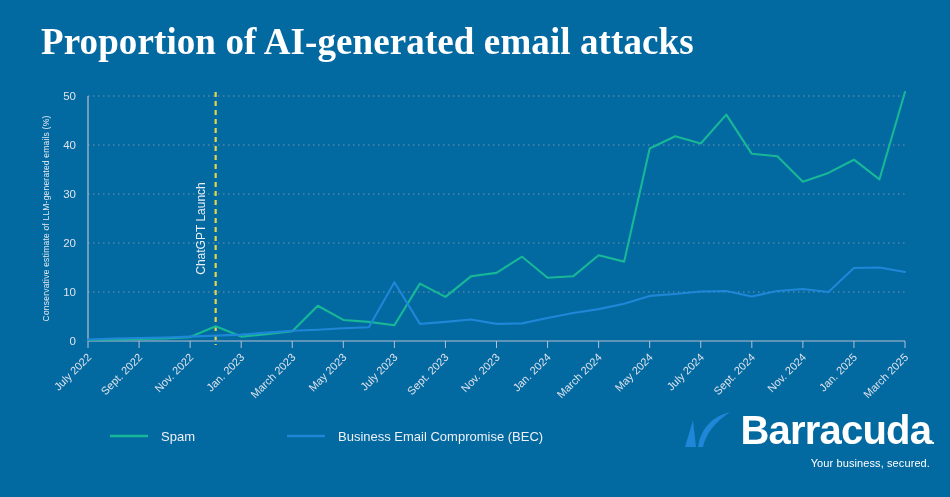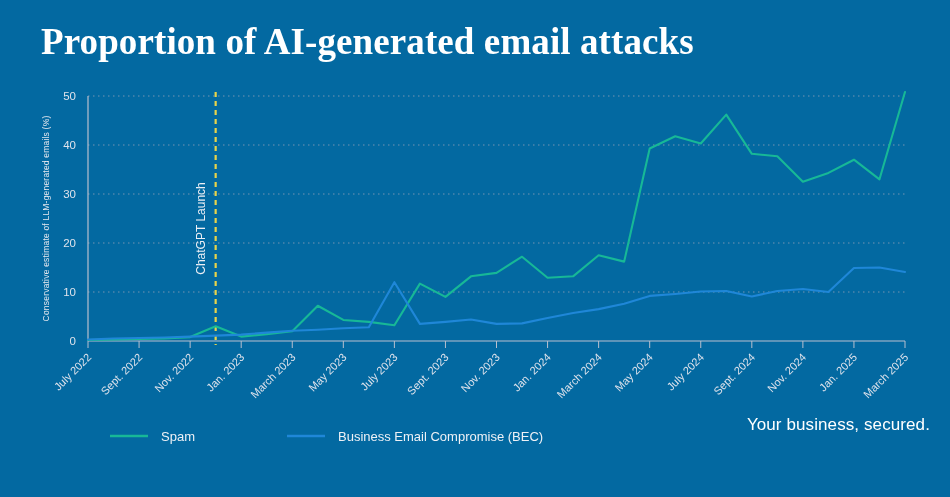--- a/index.html
+++ b/index.html
@@ -86,21 +86,21 @@
     line-height: 1;
     position: relative;
   }
   #brand-reg {
     font-size: 13px;
     vertical-align: baseline;
     font-weight: 700;
   }
   #brand-tagline {
     font-family: "Liberation Sans", sans-serif;
-    font-size: 17px;
+    font-size: 11px;
     color: #ffffff;
     margin-top: 6px;
     margin-right: 4px;
     letter-spacing: 0.1px;
   }
 </style>
 </head>
 <body>
 
 <div id="page">
@@ -177,16 +177,23 @@
       </g>
     <g id="legend-group">
         <line x1="110" y1="436" x2="148" y2="436" stroke="#17b897" stroke-width="2.4"></line>
         <text x="161" y="441" class="legend-label">Spam</text>
         <line x1="287" y1="436" x2="325" y2="436" stroke="#1f87d8" stroke-width="2.4"></line>
         <text x="338" y="441" class="legend-label">Business Email Compromise (BEC)</text>
       </g>
   </svg>
 
   <div id="brand">
+    <div id="brand-row">
+      <svg width="52" height="42" viewBox="0 0 52 42">
+        <path d="M4 38 L12 11 L15 38 Z" fill="#1f87d8"></path>
+        <path d="M17 38 C20 20, 30 8, 49 3 C33 14, 25 25, 22 38 Z" fill="#1f87d8"></path>
+      </svg>
+      <div id="brand-name"><span>Barracuda</span><span id="brand-reg">.</span></div>
+    </div>
     <div id="brand-tagline">Your business, secured.</div>
   </div>
 
 </div>
 
 </body></html>

